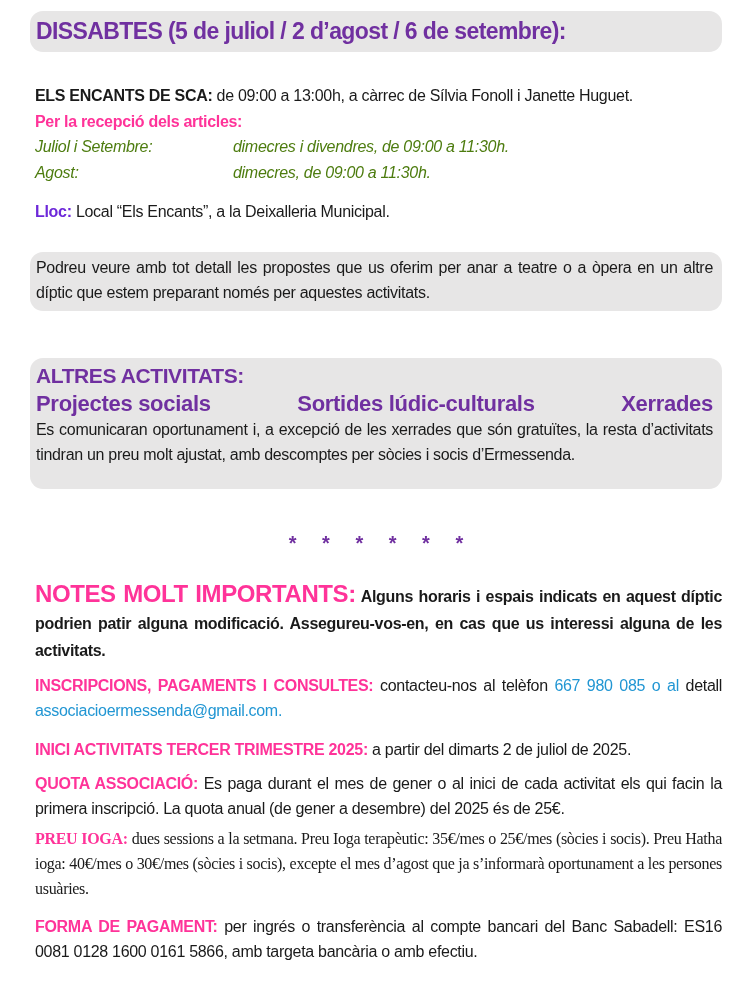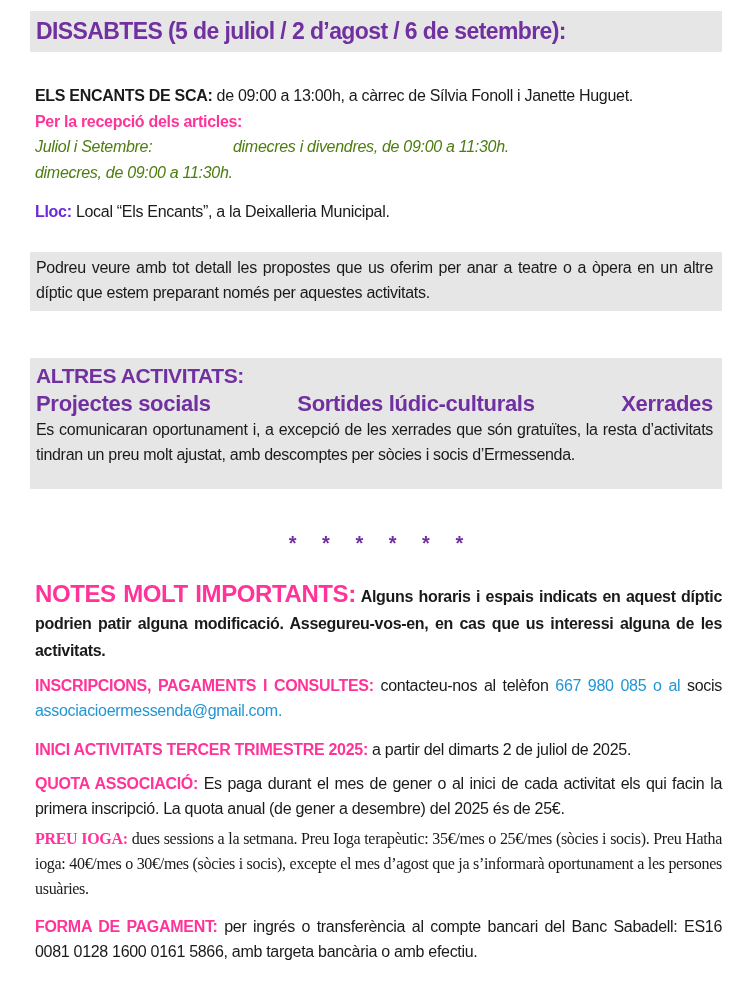--- a/index.html
+++ b/index.html
@@ -1,15 +1,15 @@
 <!DOCTYPE html>
 <html><head>
 <meta charset="utf-8">
 <style>
-  * { box-sizing: border-box; }
+  * { box-sizing: border-box; border-radius: 13px; }
   html, body { margin: 0; padding: 0; }
   body {
     width: 750px; height: 982px;
     background: #ffffff;
     font-family: "Liberation Sans", sans-serif;
     color: #1a1a1a;
     padding: 11px 28px 0 30px;
     letter-spacing: -0.3px;
     overflow: hidden;
   }
@@ -89,20 +89,21 @@
 <p class="sec-encants indent">
   <span class="bold">ELS ENCANTS DE SCA:</span><span> de 09:00 a 13:00h, a càrrec de Sílvia Fonoll i Janette Huguet.</span>
 </p>
 <p class="sec-reception indent pink">Per la recepció dels articles:</p>
 
 <div class="schedule-row pink-italic">
   <span class="schedule-label">Juliol i Setembre:</span>
   <span>dimecres i divendres, de 09:00 a 11:30h.</span>
 </div>
 <div class="schedule-row pink-italic">
+  <span class="schedule-label">Agost:</span>
   <span>dimecres, de 09:00 a 11:30h.</span>
 </div>
 
 <p class="sec-lloc indent">
   <span class="blue-label">Lloc:</span><span> Local “Els Encants”, a la Deixalleria Municipal.</span>
 </p>
 
 <div class="graybox box-teatre">
   <p class="box-body justify">Podreu veure amb tot detall les propostes que us oferim per anar a teatre o a òpera en un altre díptic que estem preparant només per aquestes activitats.</p>
 </div>
@@ -117,21 +118,21 @@
   <p class="box-body justify">Es comunicaran oportunament i, a excepció de les xerrades que són gratuïtes, la resta d’activitats tindran un preu molt ajustat, amb descomptes per sòcies i socis d’Ermessenda.</p>
 </div>
 
 <p class="separator">* * * * * *</p>
 
 <p class="sec-notes indent justify">
   <span class="pink notes-label">NOTES MOLT IMPORTANTS:</span><span> Alguns horaris i espais indicats en aquest díptic podrien patir alguna modificació. Assegureu-vos-en, en cas que us interessi alguna de les activitats.</span>
 </p>
 
 <p class="sec-contact indent justify">
-  <span class="pink">INSCRIPCIONS, PAGAMENTS I CONSULTES:</span><span> contacteu-nos al telèfon </span><span class="link">667 980 085 o al</span><span> socis </span><span class="link">associacioermessenda@gmail.com.</span>
+  <span class="pink">INSCRIPCIONS, PAGAMENTS I CONSULTES:</span><span> contacteu-nos al telèfon </span><span class="link">667 980 085 o al</span><span> detall </span><span class="link">associacioermessenda@gmail.com.</span>
 </p>
 
 <p class="sec-inici indent">
   <span class="pink">INICI ACTIVITATS TERCER TRIMESTRE 2025:</span><span> a partir del dimarts 2 de juliol de 2025.</span>
 </p>
 
 <p class="sec-quota indent justify">
   <span class="pink">QUOTA ASSOCIACIÓ:</span><span> Es paga durant el mes de gener o al inici de cada activitat els qui facin la primera inscripció. La quota anual (de gener a desembre) del 2025 és de 25€.</span>
 </p>
 

